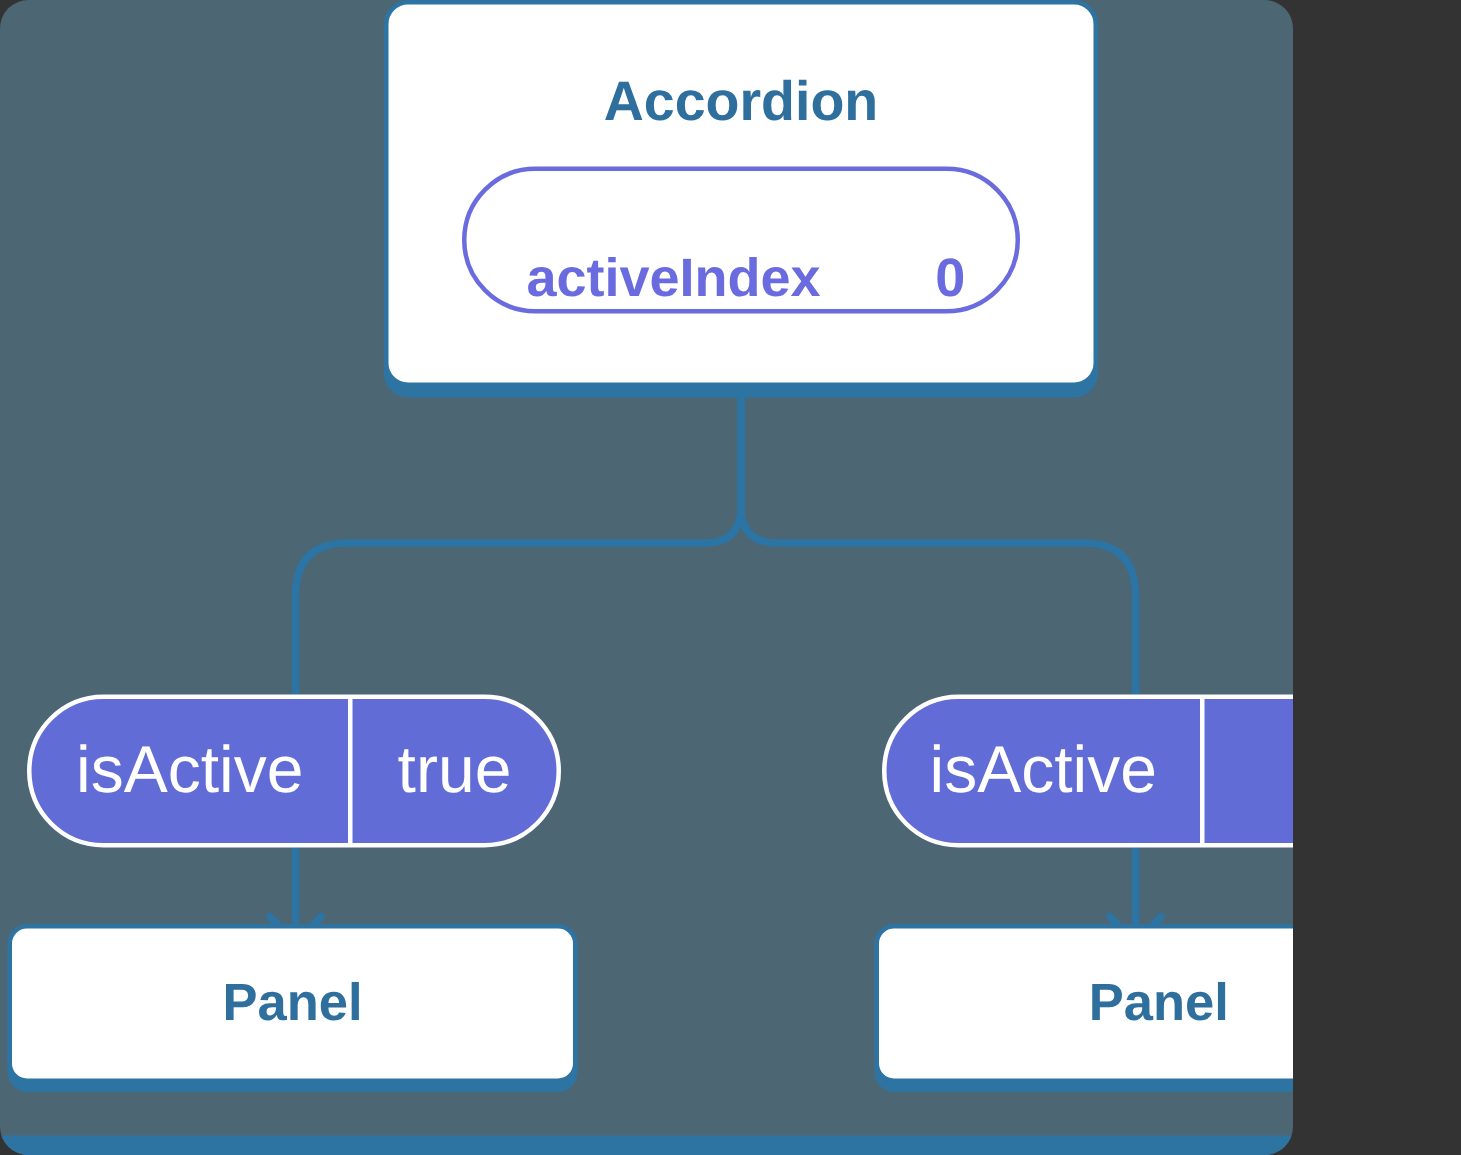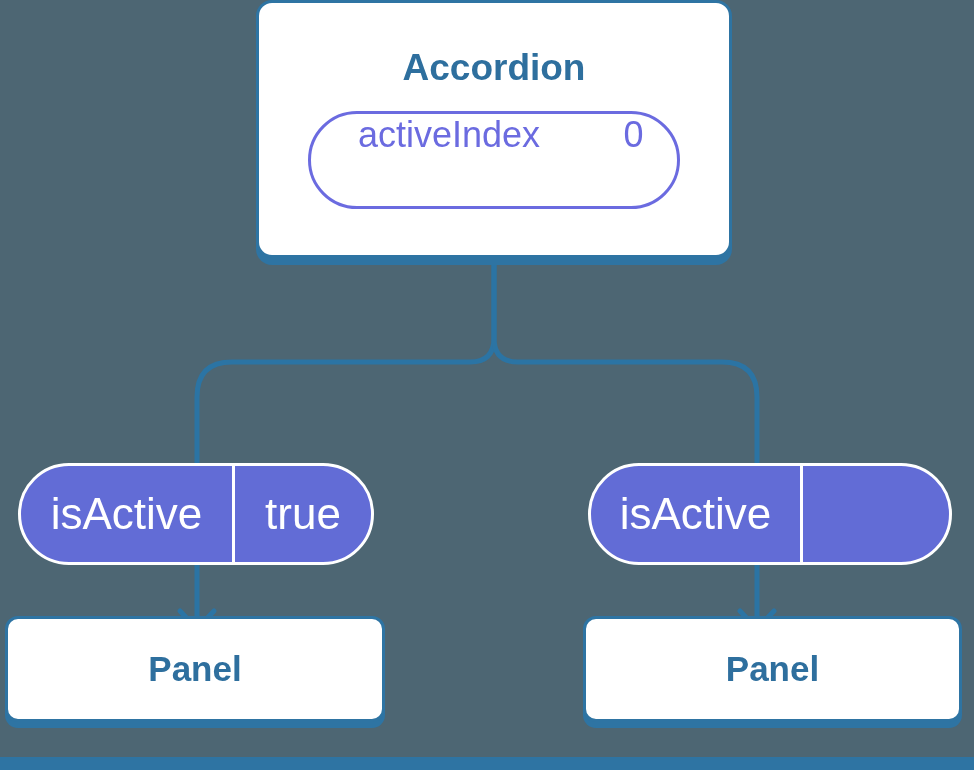--- a/index.html
+++ b/index.html
@@ -1,21 +1,22 @@
 <!DOCTYPE html>
 <html style="--background: #4D6673; --line: #2B74A4; --node_border: #2E74A3; --node_bg: #FFFFFF; --title_text: #2E6F9E; --state_accent: #6B6BE0; --prop_fill: #626CD6; --prop_text: #FFFFFF; --bottom_bar: #2E74A3;"><head>
 <meta charset="utf-8">
 <style>
   html,body{margin:0;padding:0;background:#333;}
   #stage{
     position:relative;
-    width:974px;height:770px;
+    width:862px;height:770px;
     background:var(--background,#4D6673);
     font-family:"Liberation Sans",sans-serif;
     overflow:hidden;
+    border-radius:19px;
   }
   
   #connectors{position:absolute;left:0;top:0;width:974px;height:770px;}
   #connectors path,#connectors polyline{
     fill:none;
     stroke:var(--line,#2B74A4);
     stroke-width:5;
     stroke-linecap:round;
     stroke-linejoin:round;
   }
@@ -33,23 +34,24 @@
     margin-top:44px;
     font-size:37px;font-weight:600;
     color:var(--title_text,#2E6F9E);
   }
   .state-pill{
     margin-top:22px;
     width:372px;height:98px;
     border:3px solid var(--state_accent,#6B6BE0);
     border-radius:49px;
     box-sizing:border-box;
-    display:flex;align-items:flex-start;
+    display:flex;align-items:flex-end;
     background:#fff;
     overflow:hidden;
+    font-weight:bold;
   }
   .state-pill .name{
     width:276px;display:flex;align-items:center;justify-content:center;
     font-size:36px;color:var(--state_accent,#6B6BE0);
   }
   .state-pill .divider{
     width:3px;background:var(--state_accent,#6B6BE0);
   }
   .state-pill .value{
     flex:1;display:flex;align-items:center;justify-content:center;

